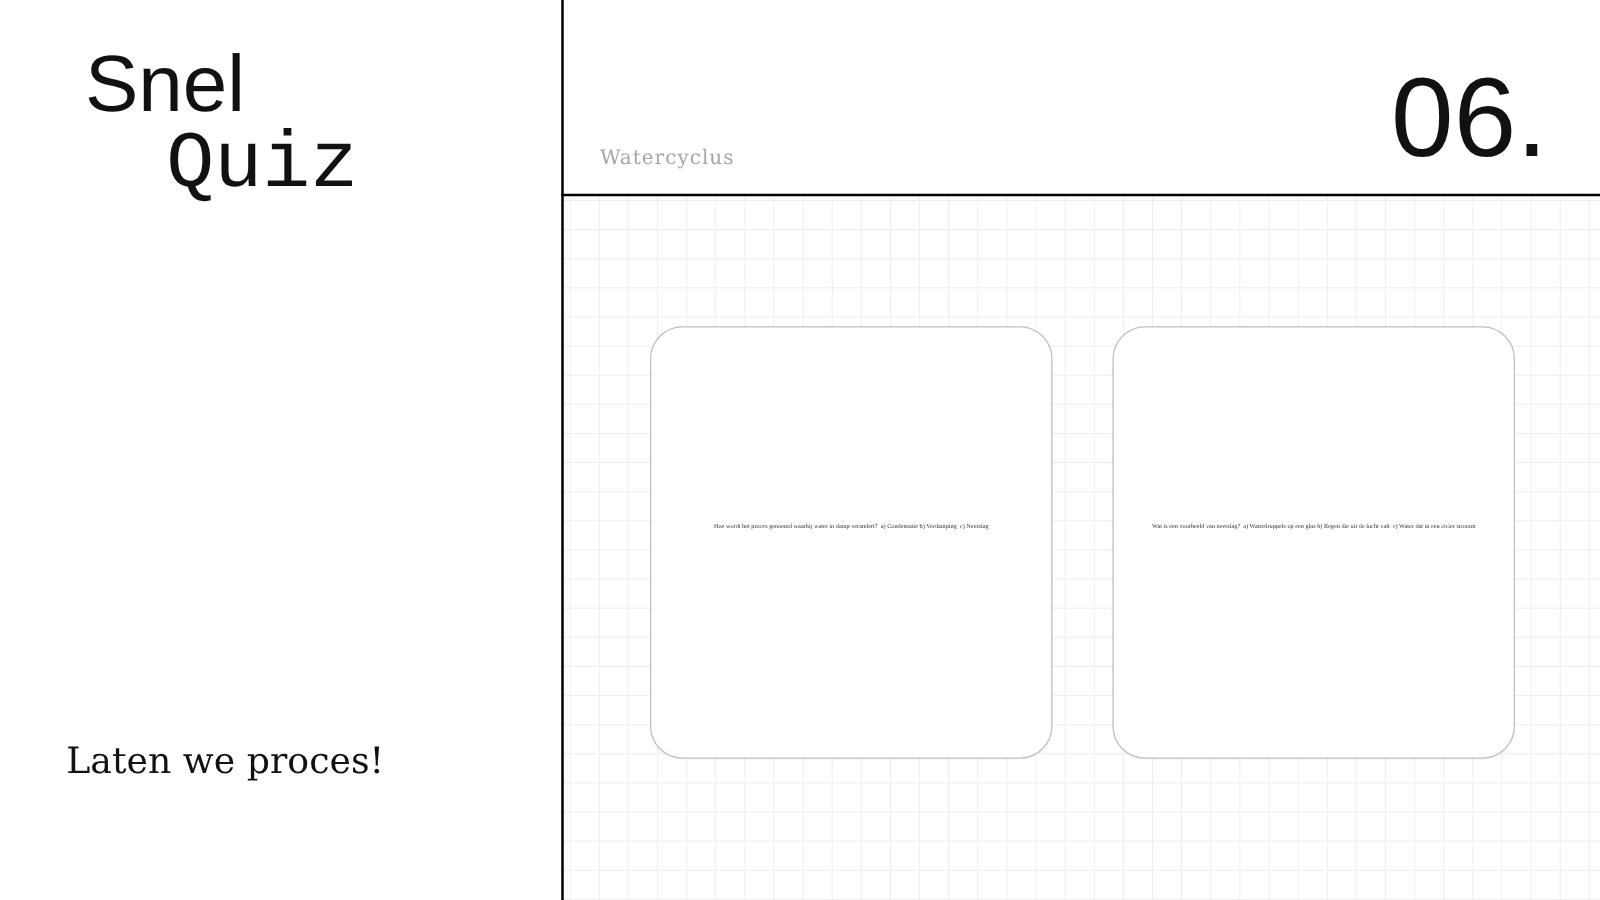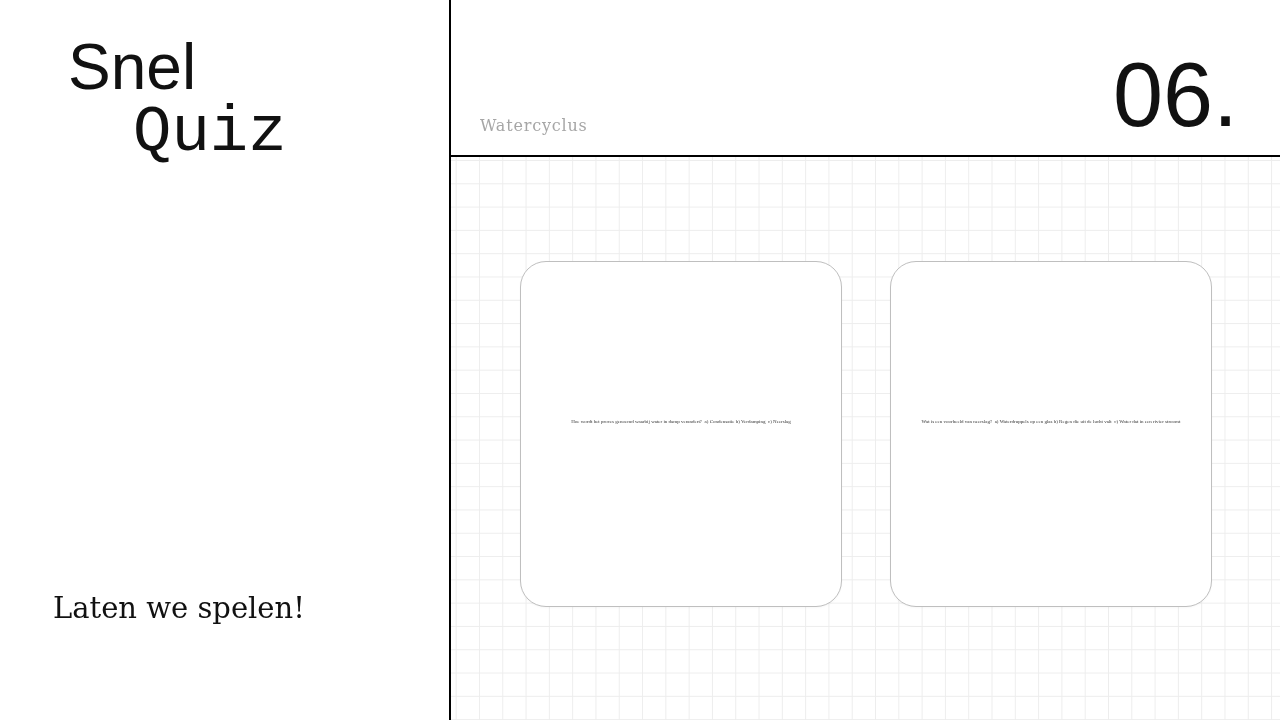--- a/index.html
+++ b/index.html
@@ -117,21 +117,21 @@
     white-space: pre;
   }
 </style>
 </head>
 <body>
 
 <div class="left-panel">
   <h1 class="slide-title"><span class="line1">Snel</span><span class="line2">Quiz</span></h1>
 
   <div class="slide-cta">
-    <div>Laten we spelen!</div>
+    <div>Laten we proces!</div>
   </div>
 </div>
 
 <div class="grid-area"></div>
 
 <div class="divider-v"></div>
 <div class="divider-h"></div>
 
 <div class="topic-label">Watercyclus</div>
 <div class="slide-number">06.</div>

